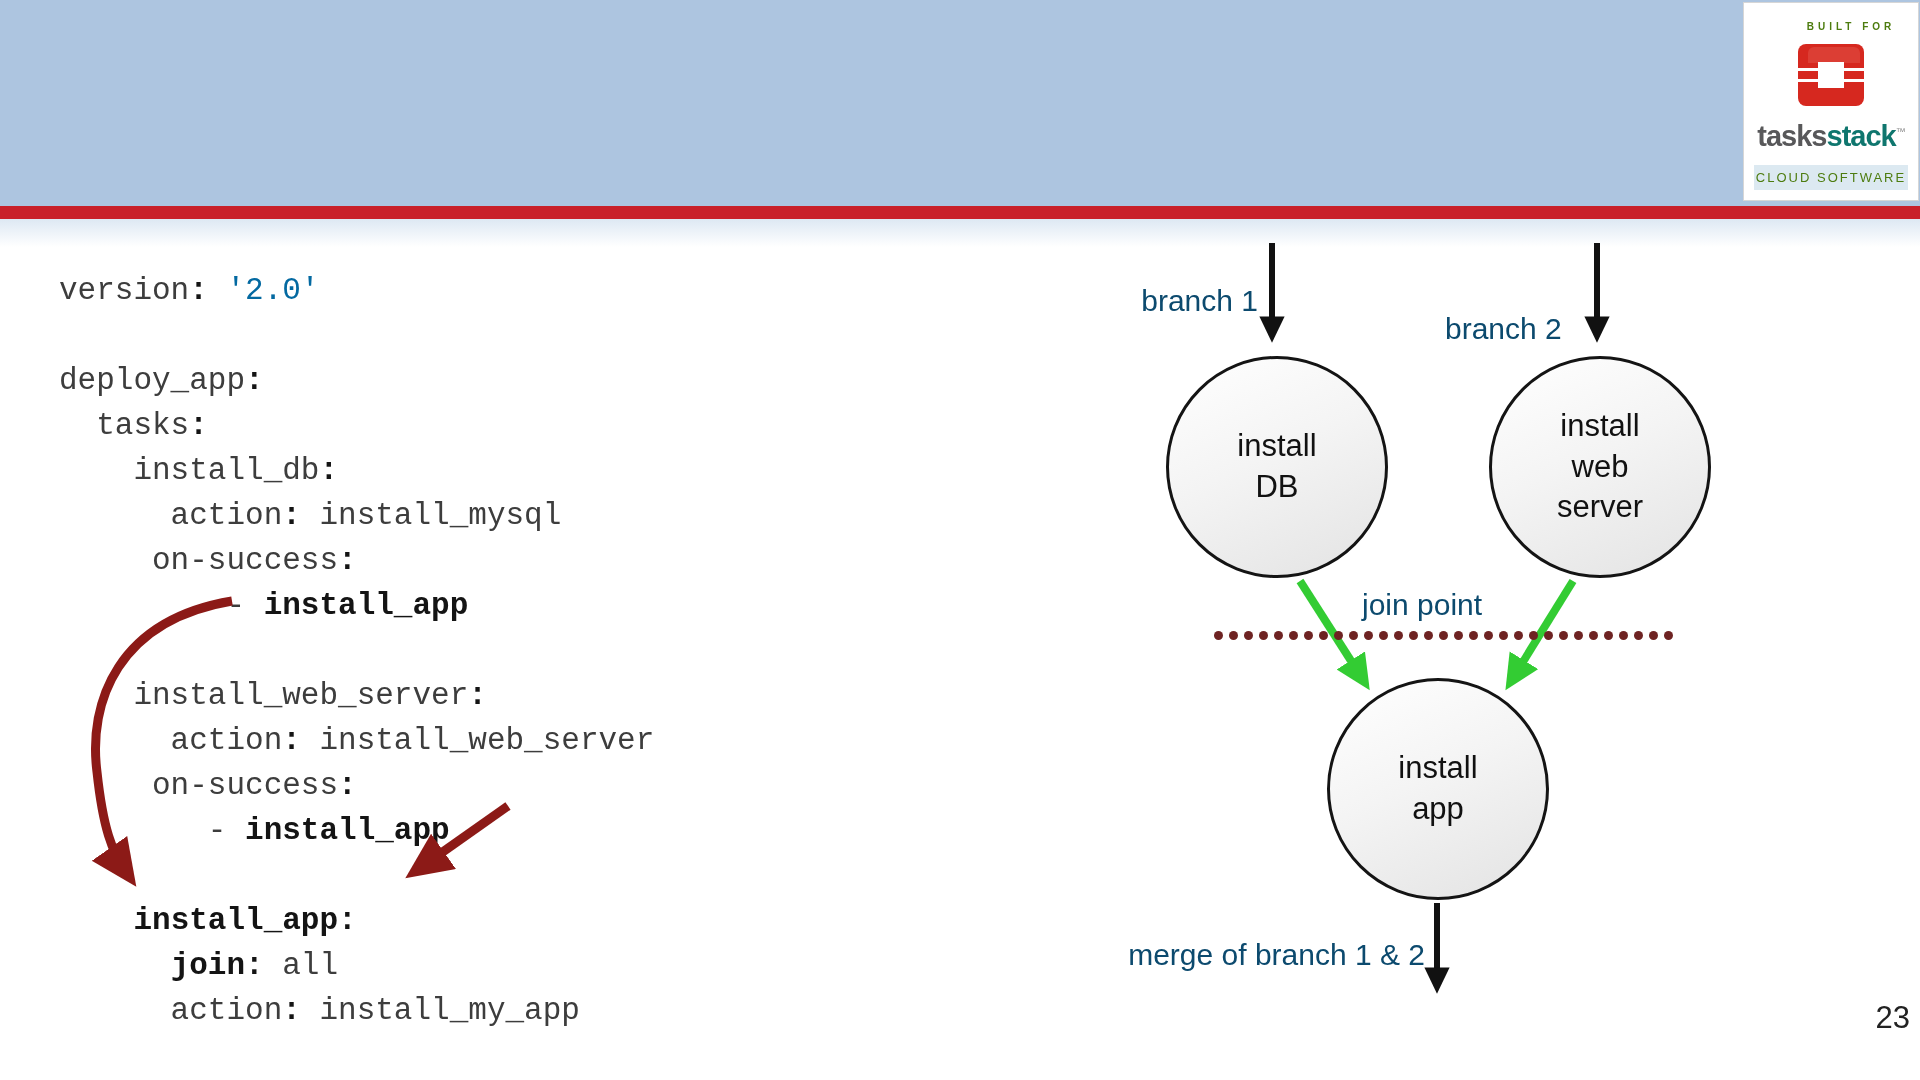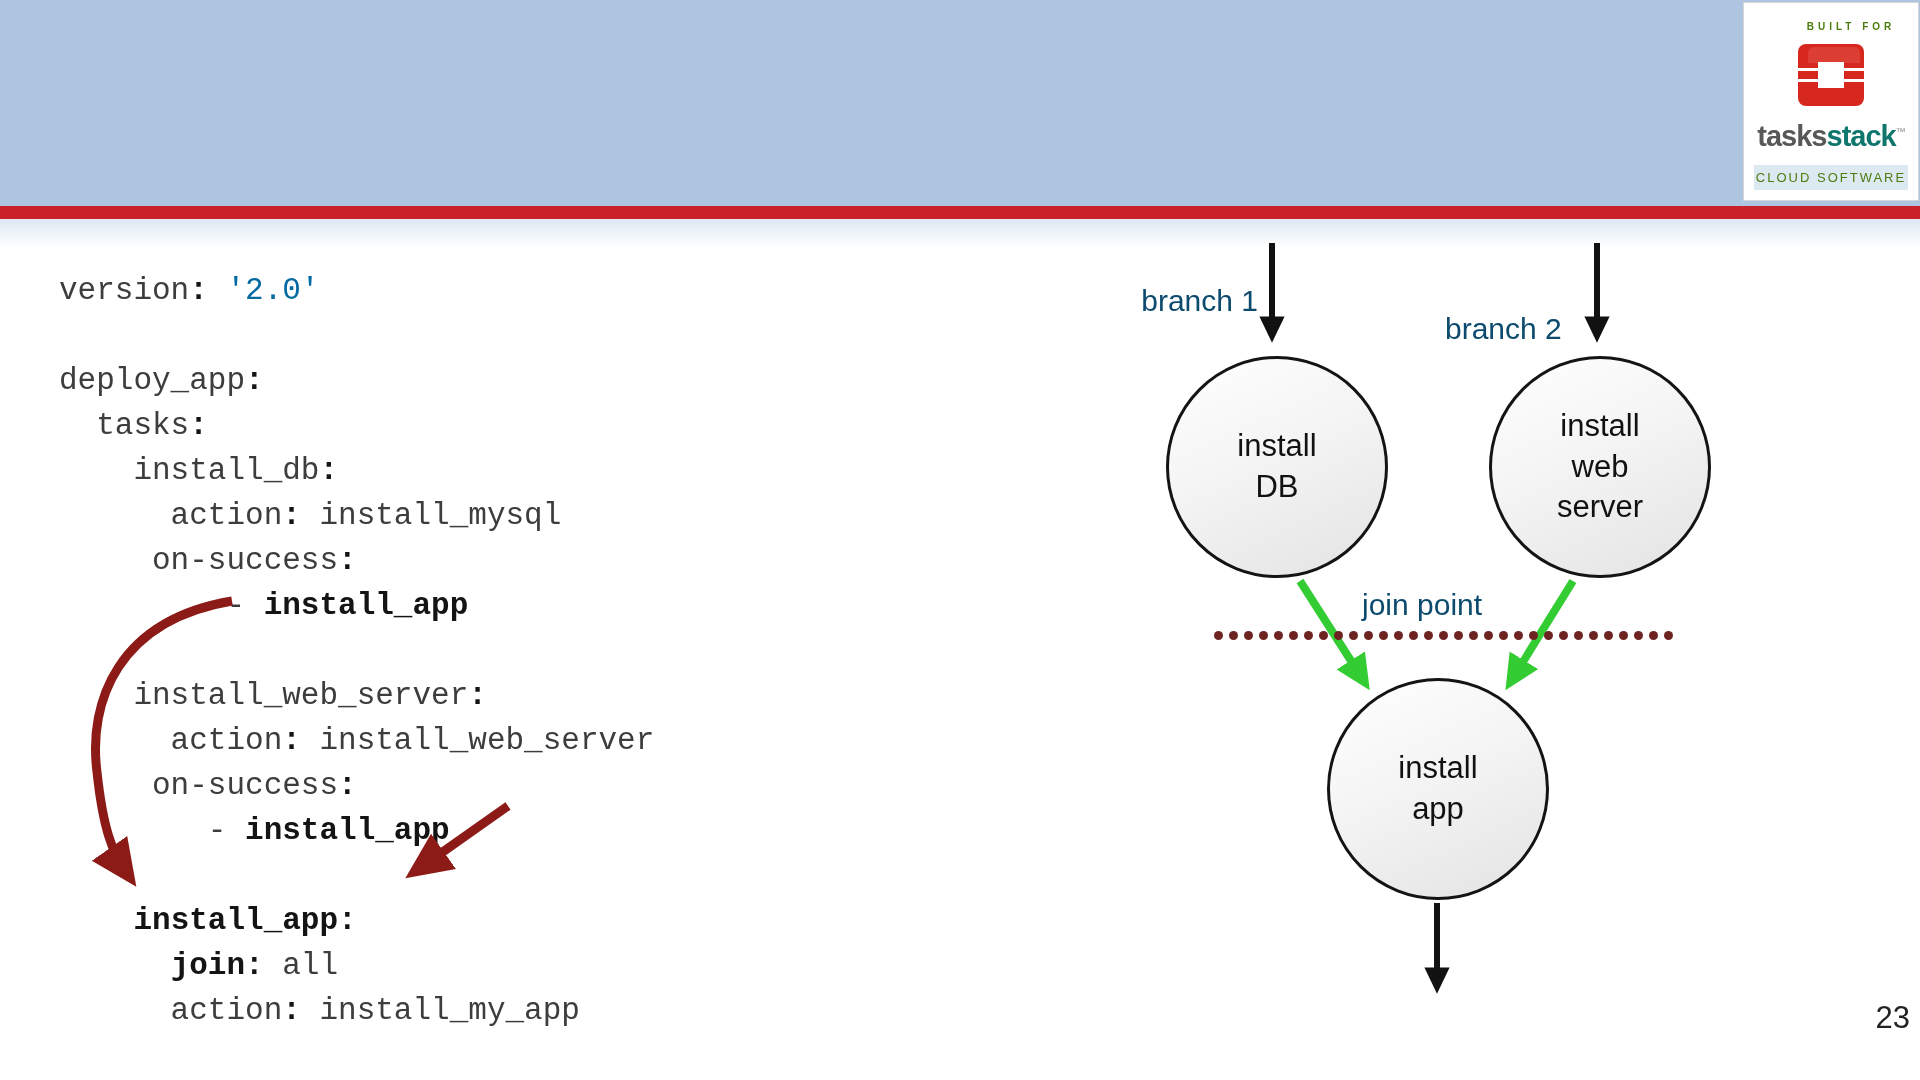--- a/index.html
+++ b/index.html
@@ -88,20 +88,21 @@
     <path d="M 1597 243 L 1597 332" fill="none" stroke="#111111" stroke-width="6" marker-end="url(#mBlack)"></path>
     <path d="M 1437 903 L 1437 983" fill="none" stroke="#111111" stroke-width="6" marker-end="url(#mBlack)"></path>
 
     <path d="M 1300 581 L 1362 678" fill="none" stroke="#33cc33" stroke-width="8" marker-end="url(#mGreen)"></path>
     <path d="M 1573 581 L 1513 678" fill="none" stroke="#33cc33" stroke-width="8" marker-end="url(#mGreen)"></path>
   </svg>
 
   <div class="dlabel" style="left:1060px;top:284px;width:198px;text-align:right;">branch 1</div>
   <div class="dlabel" style="left:1445px;top:284px;width:200px;text-align:left;margin-top:28px;">branch 2</div>
   <div class="dlabel" style="left:1362px;top:588px;">join point</div>
+  <div class="dlabel" style="left:1050px;top:938px;width:375px;text-align:right;">merge of branch 1 &amp; 2</div>
 
   <div class="node" style="left:1166px;top:356px;" id="nodeDb">
       <div>install<br>DB</div>
     </div>
   <div class="node" style="left:1489px;top:356px;" id="nodeWeb">
       <div>install<br>web<br>server</div>
     </div>
   <div class="node" style="left:1327px;top:678px;" id="nodeApp">
       <div>install<br>app</div>
     </div>

